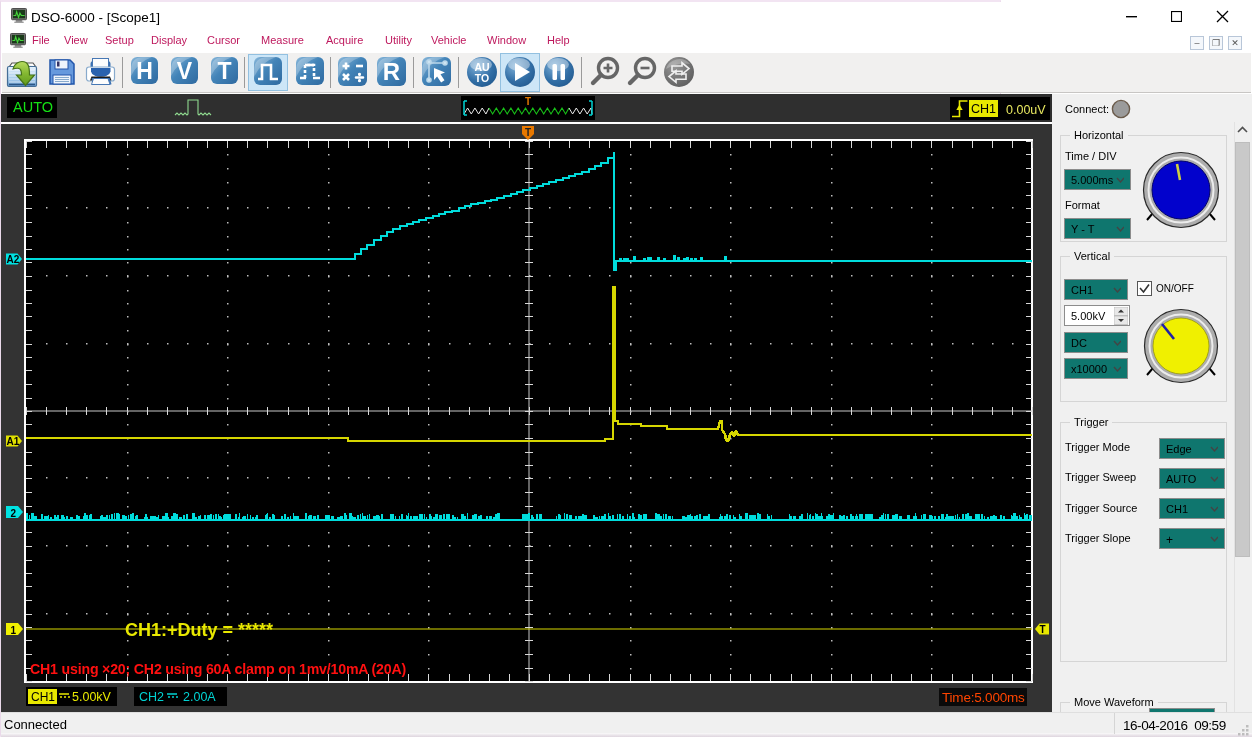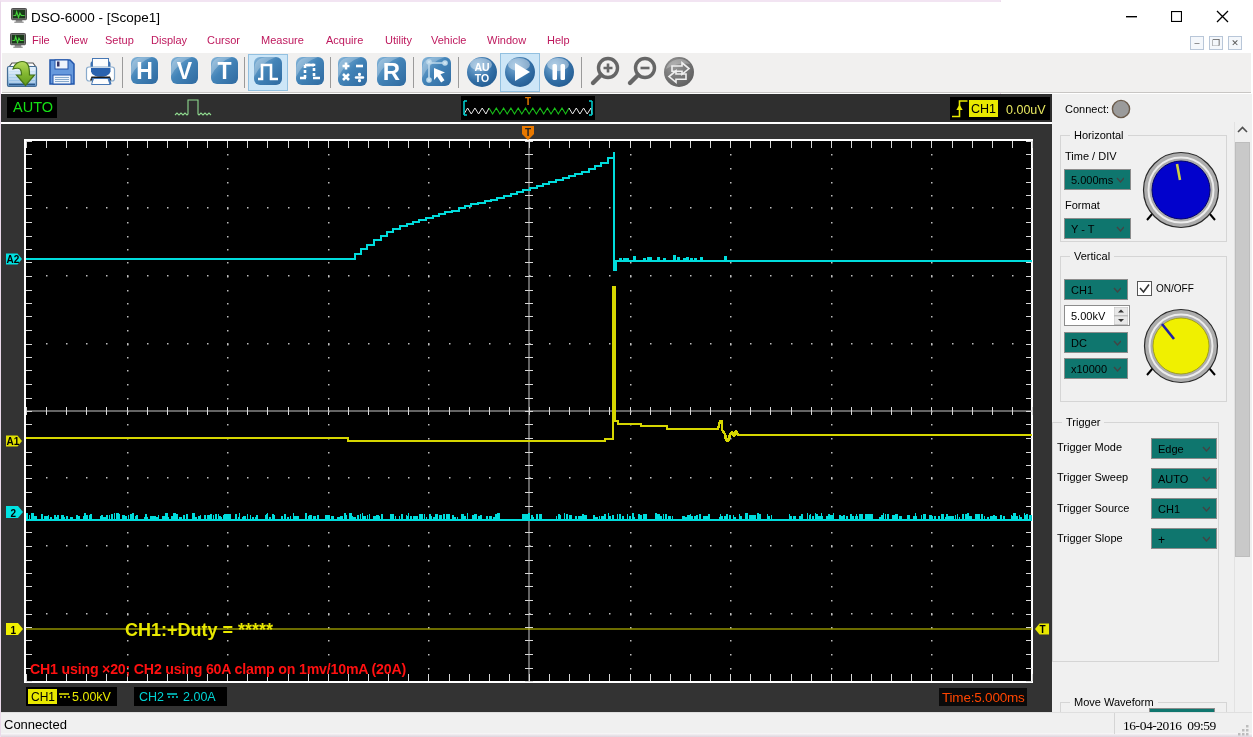--- a/index.html
+++ b/index.html
@@ -15,21 +15,21 @@
 
 #toolbar{position:absolute;left:1px;top:51px;width:1249px;height:40px;background:#f1f0ef;border-bottom:1px solid #c8c6c4;}
 .tsep{position:absolute;top:4px;width:1px;height:31px;background:#9a9a9a;}
 .tbtn{position:absolute;}
 .hl{background:#cde6f7;border:1px solid #92c0e0;}
 
 #scope{position:absolute;left:0;top:92px;width:1051px;height:618px;background:#333;}
 #rpanel{position:absolute;left:1051px;top:92px;width:200px;height:618px;background:#f0f0f0;}
 #statusbar{position:absolute;left:0;top:710px;width:1251px;height:21px;background:#f0f0f0;border-top:1px solid #dfdfdf;}
 #statusbar .txt{position:absolute;left:3px;top:4px;font-size:13px;color:#000;}
-#datebox{position:absolute;left:1113px;top:0px;width:138px;height:21px;border-left:1px solid #d5d5d5;white-space:nowrap;font-family:Liberation Serif, serif;}
+#datebox{position:absolute;left:1113px;top:0px;width:138px;height:21px;border-left:1px solid #d5d5d5;white-space:nowrap;}
 #datebox span{position:absolute;left:8px;top:5px;font-size:13.5px;color:#000;letter-spacing:-0.45px;}
 .gbox{position:absolute;border:1px solid #d5d5d5;}
 .gcap{position:absolute;top:-7px;left:9px;background:#f0f0f0;padding:0 4px;font-size:11px;color:#000;text-align:right;}
 .plabel{position:absolute;font-size:11px;color:#000;}
 .combo{position:absolute;height:21px;border:1px solid #8c8c8c;background:#0f766e;font-size:11px;color:#000;}
 .combo .cv{position:absolute;left:6px;top:4px;white-space:nowrap;}
 .combo .chev{position:absolute;right:6px;top:6px;width:8px;height:8px;}
 </style></head>
 <body>
 <div id="win">
@@ -1335,21 +1335,21 @@
 
     <svg class="abs" style="left:80px;top:50px" width="80" height="80" viewBox="0 0 80 80">
       <path d="M12,61 l-6,7 M68,61 l6,7" stroke="#000" stroke-width="2"></path>
       <circle cx="40" cy="39" r="36.5" fill="#adadad" stroke="#2a2a2a" stroke-width="1.2"></circle>
       <circle cx="40" cy="39" r="31.5" fill="none" stroke="#ececec" stroke-width="2"></circle>
       <circle cx="40" cy="39" r="28" fill="#f0f000" stroke="#9a9a00" stroke-width="0.8"></circle>
       <path d="M21,17 L33,32" stroke="#2020a8" stroke-width="2.6"></path>
     </svg>
   </div>
 
-  <div class="gbox" style="left:0;top:328px;width:167px;height:240px">
+  <div class="gbox" style="left:8px;top:328px;width:167px;height:240px">
     <div class="gcap">Trigger</div>
     <div class="plabel" style="left:4px;top:18px">Trigger Mode</div>
     <div class="combo" style="left:98px;top:15px;width:66px">
           <span class="cv">Edge</span>
       <svg class="chev" width="9" height="9">
             <path d="M1,2 L4.5,6 L8,2" fill="none" stroke="#444" stroke-width="1.4"></path>
           </svg>
         </div>
     <div class="plabel" style="left:4px;top:48px">Trigger Sweep</div>
     <div class="combo" style="left:98px;top:45px;width:66px">

